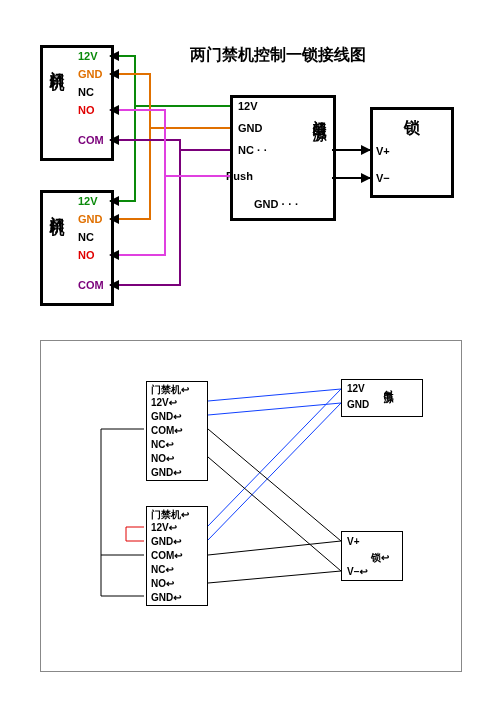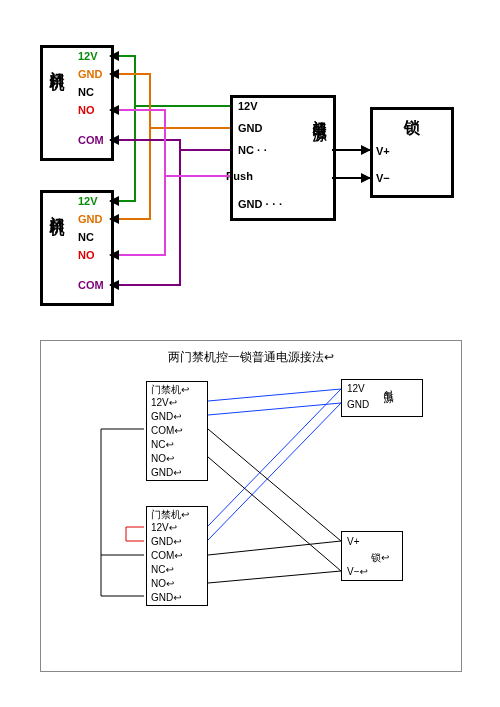--- a/index.html
+++ b/index.html
@@ -6,32 +6,33 @@
   .page{width:500px;height:707px;position:relative;background:#fff}
   .panel{position:absolute;border:1px solid #888}
   .top{left:40px;top:40px;width:420px;height:280px;border:none}
   .bot{left:40px;top:340px;width:420px;height:330px}
   .box{position:absolute;border:2px solid #000;background:#fff}
   .thick{border:3px solid #000}
   .title{position:absolute;font-weight:700;font-size:16px;color:#000}
   .title2{position:absolute;font-size:12px;color:#000}
   .vlabel{writing-mode:vertical-rl;text-orientation:upright;font-weight:700;font-size:15px;letter-spacing:3px}
   .pin{position:absolute;font-size:11px;font-weight:700;white-space:nowrap}
-  .small{font-size:10px;font-weight:400;color:#000}
+  .small{font-size:10px;font-weight:700;color:#000}
   .g{color:#0a8a0a}.o{color:#e07000}.b{color:#000}.r{color:#e00000}.p{color:#7a007a}
   svg{position:absolute;left:0;top:0;overflow:visible}
   .wire{fill:none;stroke-width:2}
   .wireThin{fill:none;stroke-width:1}
 </style>
 </head>
 <body>
 
 <div class="page">
 
   <div class="panel top">
+    <div class="title" style="left:150px;top:5px">两门禁机控制一锁接线图</div>
 
     <div class="box thick" style="left:0;top:5px;width:68px;height:110px">
       <div class="vlabel" style="position:absolute;left:4px;top:10px">门禁机</div>
     </div>
     <div class="pin g" style="left:38px;top:10px">12V</div>
     <div class="pin o" style="left:38px;top:28px">GND</div>
     <div class="pin b" style="left:38px;top:46px">NC</div>
     <div class="pin r" style="left:38px;top:64px">NO</div>
     <div class="pin p" style="left:38px;top:94px">COM</div>
 
@@ -44,21 +45,21 @@
     <div class="pin r" style="left:38px;top:209px">NO</div>
     <div class="pin p" style="left:38px;top:239px">COM</div>
 
     <div class="box thick" style="left:190px;top:55px;width:100px;height:120px">
       <div class="vlabel" style="position:absolute;right:4px;top:10px;font-size:14px">门禁电源</div>
     </div>
     <div class="pin b" style="left:198px;top:60px">12V</div>
     <div class="pin b" style="left:198px;top:82px">GND</div>
     <div class="pin b" style="left:198px;top:104px">NC · ·</div>
     <div class="pin b" style="left:186px;top:130px">Push</div>
-    <div class="pin b" style="left:198px;top:158px">GND · · ·</div>
+    <div class="pin b" style="left:214px;top:158px">GND · · ·</div>
 
     <div class="box thick" style="left:330px;top:67px;width:78px;height:85px">
       <div style="position:absolute;left:0;right:0;top:8px;text-align:center;font-weight:700;font-size:16px">锁</div>
     </div>
     <div class="pin b" style="left:336px;top:105px">V+</div>
     <div class="pin b" style="left:336px;top:132px">V−</div>
 
     <svg width="420" height="280">
       <defs>
         <marker id="ah" viewBox="0 0 10 10" refX="9" refY="5" markerWidth="5" markerHeight="5" orient="auto-start-reverse">
@@ -77,21 +78,20 @@
 
       <path class="wire" stroke="#e040e0" d="M70,70 L125,70 L125,136 L190,136" marker-start="url(#ah)"></path>
       <path class="wire" stroke="#e040e0" d="M70,215 L125,215 L125,136" marker-start="url(#ah)"></path>
 
       <path class="wire" stroke="#000" d="M292,110 L330,110" marker-end="url(#ah)"></path>
       <path class="wire" stroke="#000" d="M292,138 L330,138" marker-end="url(#ah)"></path>
     </svg>
   </div>
 
   <div class="panel bot">
-    <div class="title2" style="left:0;right:0;top:8px;text-align:center">两门禁机控一锁普通电源接法↩</div>
 
     <div class="box" style="left:105px;top:40px;width:60px;height:98px;border-width:1px"></div>
     <div class="pin small" style="left:110px;top:42px">门禁机↩</div>
     <div class="pin small" style="left:110px;top:56px">12V↩</div>
     <div class="pin small" style="left:110px;top:70px">GND↩</div>
     <div class="pin small" style="left:110px;top:84px">COM↩</div>
     <div class="pin small" style="left:110px;top:98px">NC↩</div>
     <div class="pin small" style="left:110px;top:112px">NO↩</div>
     <div class="pin small" style="left:110px;top:126px">GND↩</div>
 

